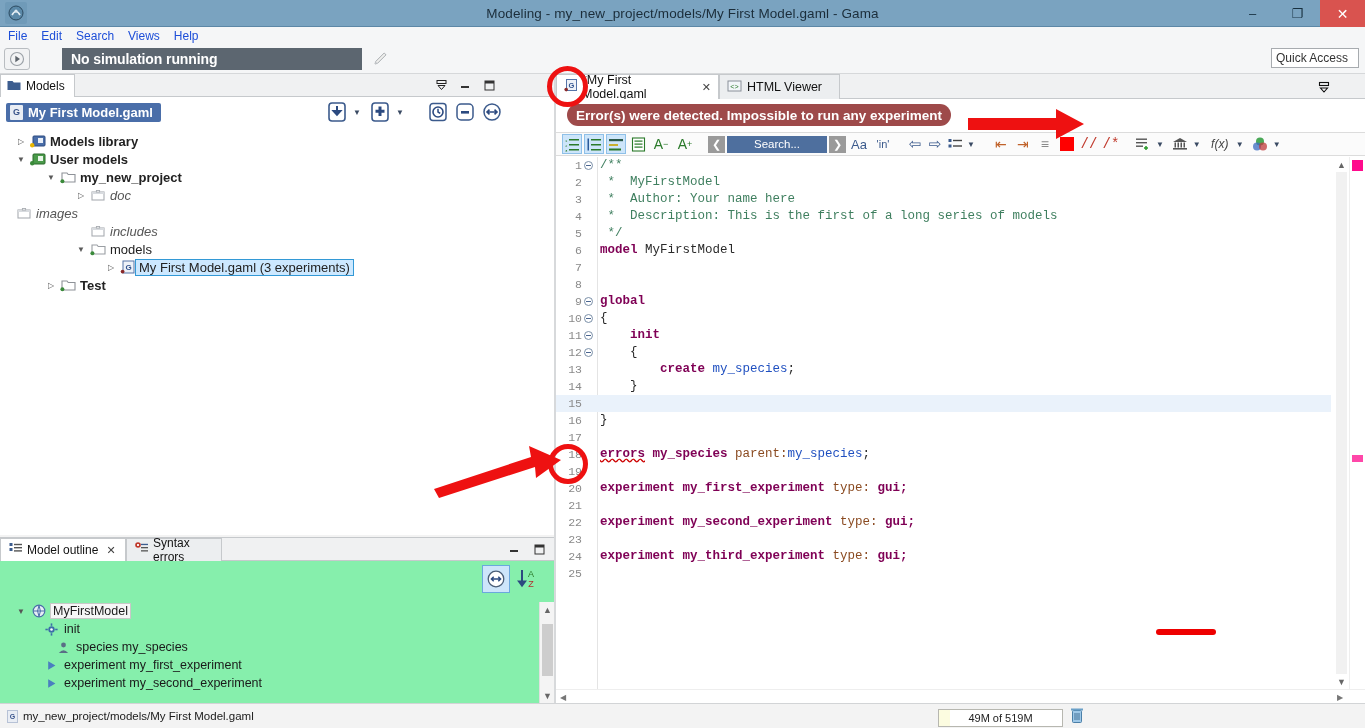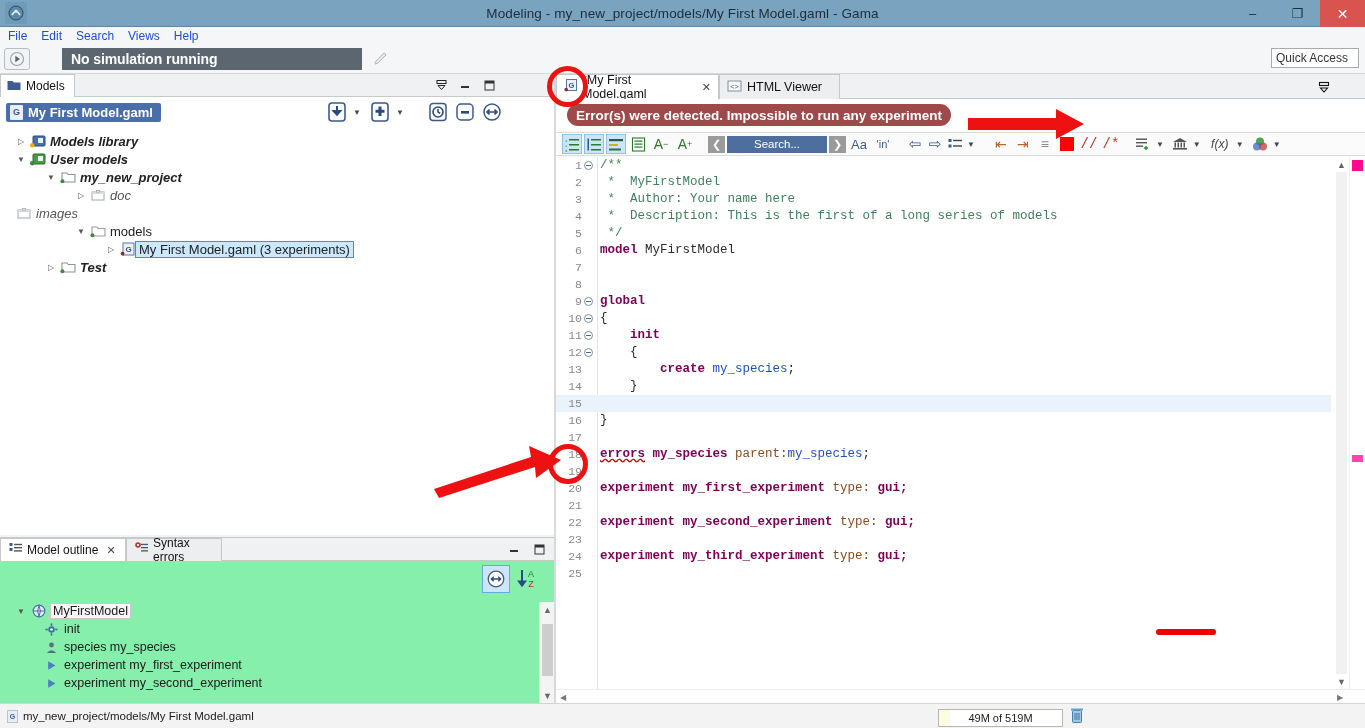--- a/index.html
+++ b/index.html
@@ -116,21 +116,21 @@
     position:absolute; left:0; top:53px; right:2px; bottom:0;
     background:#fff; overflow:hidden; padding-top:5px;
   }
   .trow {
     height:18px; display:flex; align-items:center;
     font-size:13px; color:#222; white-space:nowrap;
   }
   .twist { width:14px; text-align:center; font-size:8px; color:#5a5a5a; flex:0 0 14px; }
   .ticon { width:20px; flex:0 0 20px; display:flex; align-items:center; justify-content:center; }
   .tlabel { padding-left:2px; }
-  .bold { font-weight:bold;font-style:italic; }
+  .bold { font-weight:bold; }
   .ital { font-style:italic; color:#555; }
   .sel-box {
     background:#cce8ff; border:1px solid #3399d6; padding:0 3px; margin-left:-3px;
   }
 
   
   #outline-panel {
     position:absolute; left:0; top:537px; width:554px; height:166px;
     background:#86efac; border-top:1px solid #c6c9cc;
   }
@@ -451,20 +451,31 @@
       <span class="ticon">
         <svg width="18" height="15" viewBox="0 0 18 15" aria-hidden="true">
           <rect x="3" y="4" width="12" height="8" fill="#fff" stroke="#a9adb2" stroke-width="1.1"></rect>
           <rect x="3" y="4" width="12" height="2" fill="#d8dbdf"></rect>
           <rect x="7.4" y="2.5" width="3.2" height="1.6" fill="#fff" stroke="#a9adb2" stroke-width="0.9"></rect>
         </svg>
       </span>
       <span class="tlabel ital">images</span>
     </div>
 
+    <div class="trow" style="padding-left:74px">
+      <span class="twist"></span>
+      <span class="ticon">
+        <svg width="18" height="15" viewBox="0 0 18 15" aria-hidden="true">
+          <rect x="3" y="4" width="12" height="8" fill="#fff" stroke="#a9adb2" stroke-width="1.1"></rect>
+          <rect x="3" y="4" width="12" height="2" fill="#d8dbdf"></rect>
+          <rect x="7.4" y="2.5" width="3.2" height="1.6" fill="#fff" stroke="#a9adb2" stroke-width="0.9"></rect>
+        </svg>
+      </span>
+      <span class="tlabel ital">includes</span>
+    </div>
 
     <div class="trow" style="padding-left:74px">
       <span class="twist">▼</span>
       <span class="ticon">
         <svg width="18" height="15" viewBox="0 0 18 15" aria-hidden="true">
           <path d="M3 3 h5 l1.2 1.5 H16 v7.5 H3 Z" fill="#fff" stroke="#9a9ea3" stroke-width="1.1"></path>
           <circle cx="3.4" cy="11.3" r="2" fill="#3a8a3a"></circle>
         </svg>
       </span>
       <span class="tlabel">models</span>
@@ -572,21 +583,21 @@
           <g fill="#3c6ea8">
             <rect x="5.7" y="0.4" width="1.6" height="2.4"></rect>
               <rect x="5.7" y="10.2" width="1.6" height="2.4"></rect>
             <rect x="0.4" y="5.7" width="2.4" height="1.6"></rect>
               <rect x="10.2" y="5.7" width="2.4" height="1.6"></rect>
           </g>
         </svg>
       </span>
       <span style="margin-left:4px">init</span>
     </div>
-    <div class="orow" style="padding-left:42px">
+    <div class="orow" style="padding-left:54px">
       <span class="oic">
         <svg width="13" height="13" viewBox="0 0 13 13" aria-hidden="true">
           <circle cx="6.5" cy="4" r="2.4" fill="#5a6e86"></circle>
           <path d="M1.8 12 Q6.5 6.6 11.2 12 Z" fill="#5a6e86"></path>
         </svg>
       </span>
       <span style="margin-left:4px">species my_species</span>
     </div>
     <div class="orow" style="padding-left:42px">
       <span class="oic">

